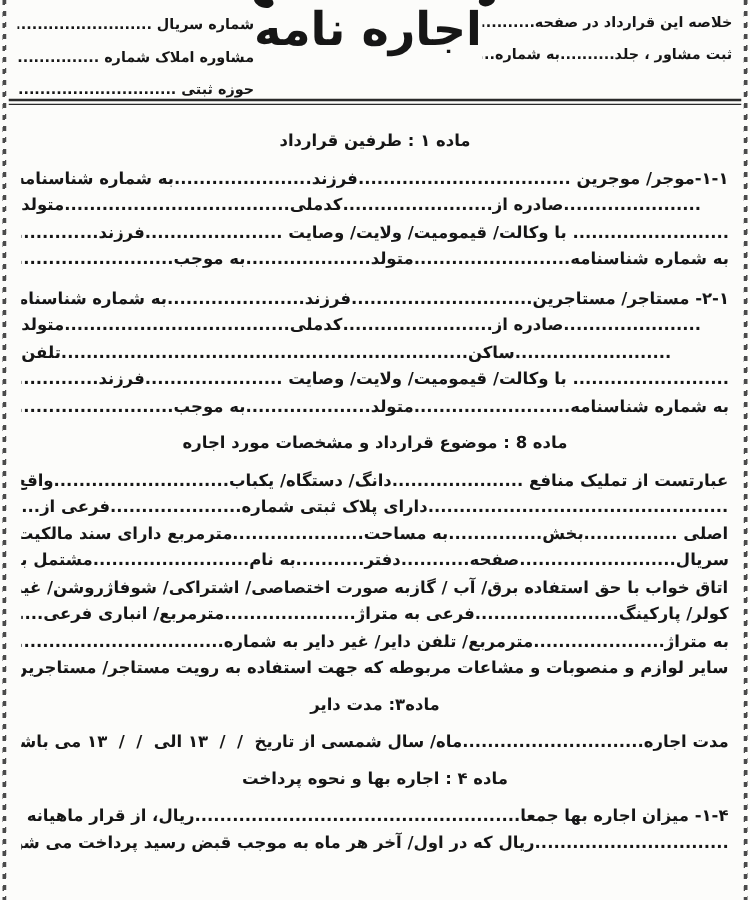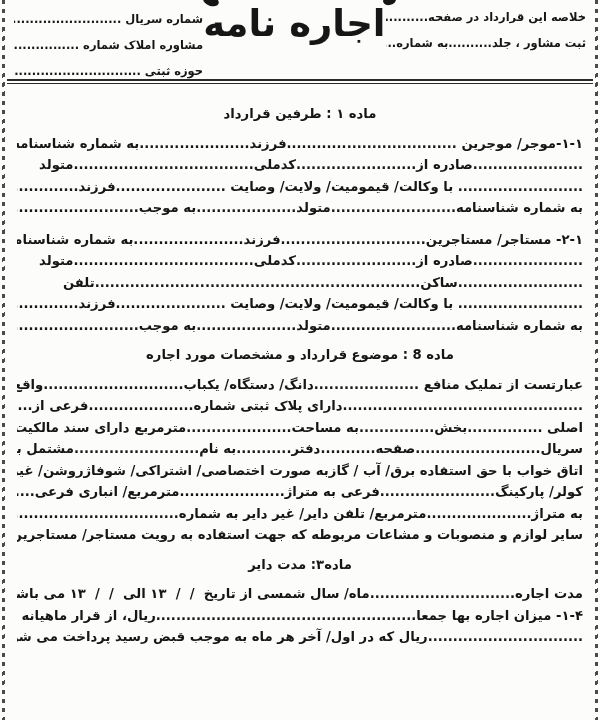--- a/index.html
+++ b/index.html
@@ -32,21 +32,21 @@
   
   .rule{
     position:absolute;top:79px;left:7px;right:7px;height:5px;
     border-top:2px solid #2a2a2a;border-bottom:1px solid #2a2a2a;box-sizing:border-box;
   }
   
   .bodytext{
     position:absolute;top:95px;right:17px;left:17px;
     font-size:13.2px;font-weight:700;line-height:21.5px;
   }
-  .line{white-space:nowrap;overflow:hidden;text-align:right;}
+  .line{white-space:nowrap;overflow:hidden;text-align:left;}
   .heading{margin:8px 0;text-align:center;white-space:nowrap;overflow:hidden;}
   .para-gap{margin-top:10px;}
 </style>
 </head>
 <body>
 
 <div class="page">
 
   <div class="perforation perf-left"></div>
   <div class="perforation perf-right"></div>
@@ -84,17 +84,18 @@
     <div class="line">عبارتست از تملیک منافع .....................دانگ/ دستگاه/ یکباب............................واقع در</div>
     <div class="line">................................................دارای پلاک ثبتی شماره.....................فرعی از.......................</div>
     <div class="line">اصلی ...............بخش...............به مساحت.....................مترمربع دارای سند مالکیت به شماره</div>
     <div class="line">سریال.........................صفحه...........دفتر...........به نام.........................مشتمل بر .....................</div>
     <div class="line">اتاق خواب با حق استفاده برق/ آب / گازبه صورت اختصاصی/ اشتراکی/ شوفاژروشن/ غیرروشن/</div>
     <div class="line">کولر/ پارکینگ.......................فرعی به متراژ.....................مترمربع/ انباری فرعی.......................</div>
     <div class="line">به متراژ.....................مترمربع/ تلفن دایر/ غیر دایر به شماره........................................... و</div>
     <div class="line">سایر لوازم و منصوبات و مشاعات مربوطه که جهت استفاده به رویت مستاجر/ مستاجرین رسیده</div>
     <div class="heading">ماده۳: مدت دایر</div>
     <div class="line">مدت اجاره.............................ماه/ سال شمسی از تاریخ&nbsp;&nbsp;/&nbsp;&nbsp;/&nbsp;&nbsp;۱۳ الی&nbsp;&nbsp;/&nbsp;&nbsp;/&nbsp;&nbsp;۱۳ می باشد.</div>
+    <div class="heading">ماده ۴ : اجاره بها و نحوه پرداخت</div>
     <div class="line">۱-۴- میزان اجاره بها جمعا....................................................ریال، از قرار ماهیانه مبلغ</div>
     <div class="line">...............................ریال که در اول/ آخر هر ماه به موجب قبض رسید پرداخت می شود</div>
   </main>
 
 </div>
 
 </body></html>

